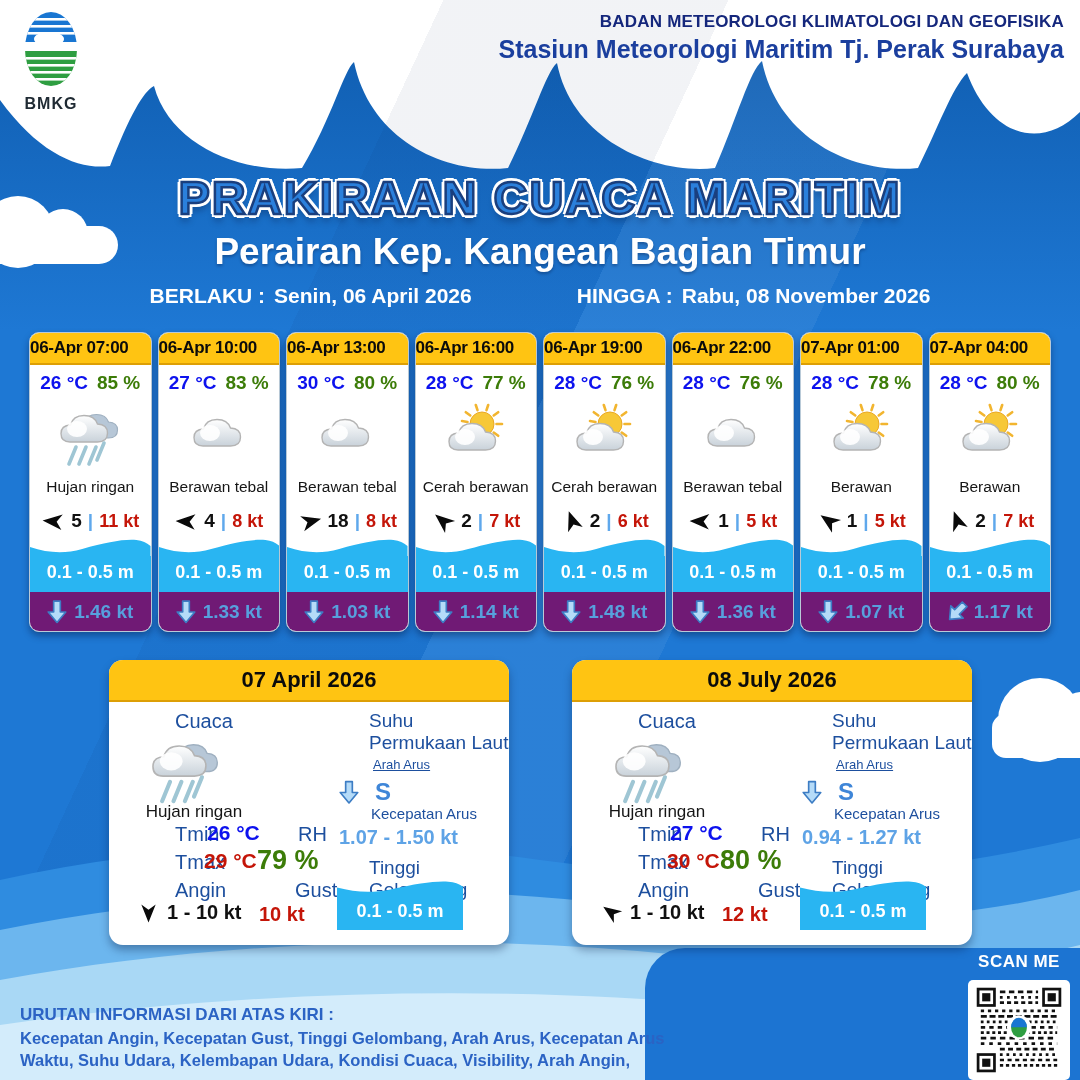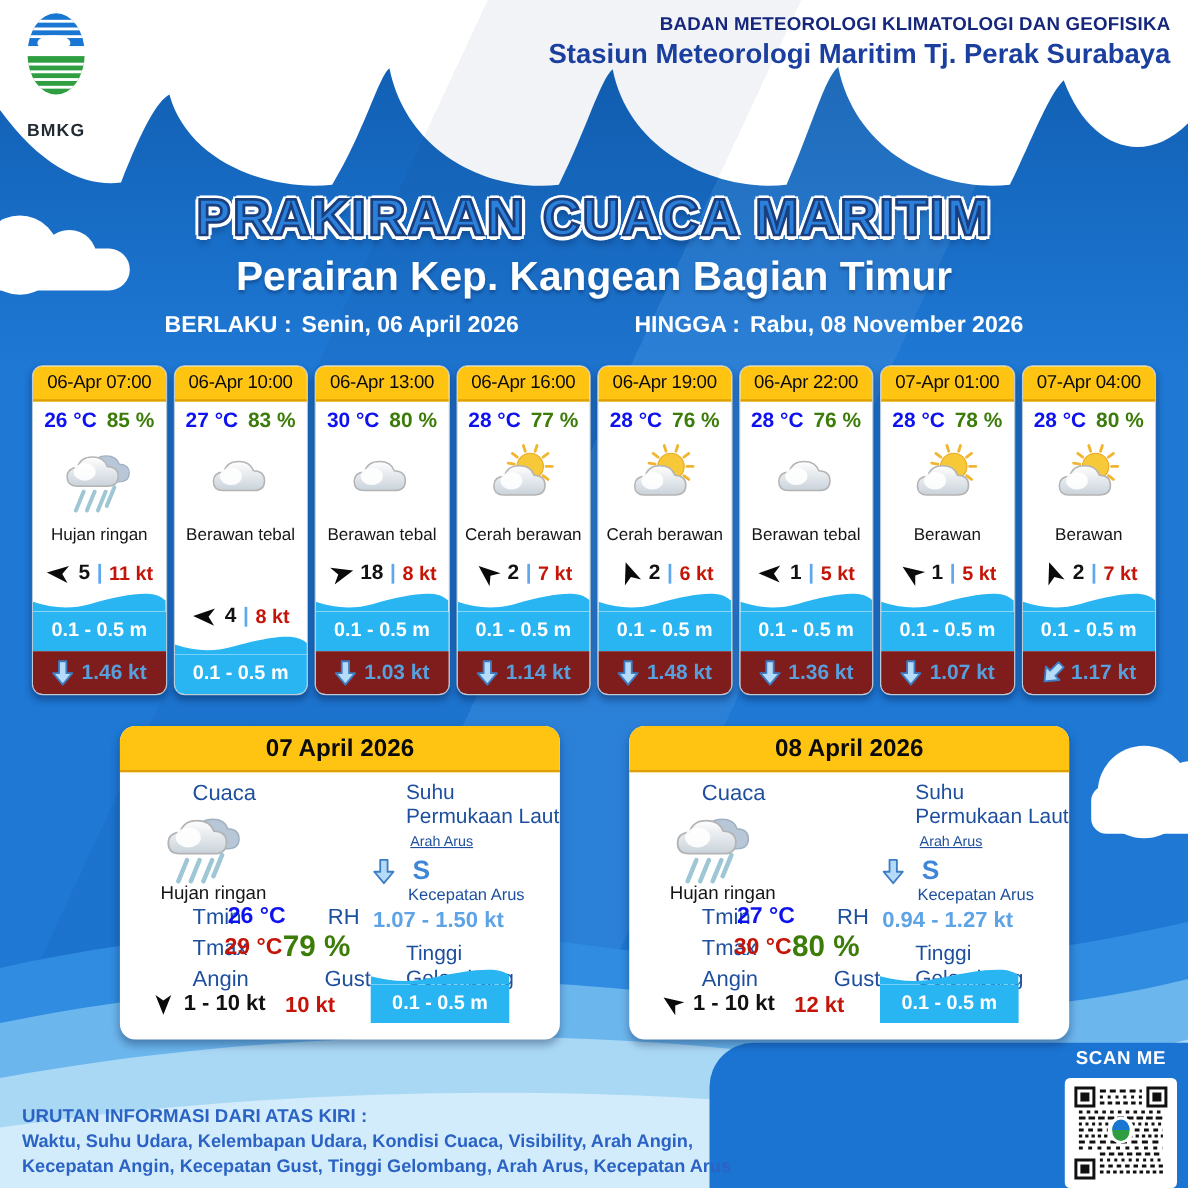--- a/index.html
+++ b/index.html
@@ -17,54 +17,54 @@
   .cloud-left::before{width:72px;height:72px;left:22px;top:-30px;}
   .cloud-left::after{width:50px;height:50px;left:78px;top:-17px;}
   .cloud-right{left:992px;top:714px;width:120px;height:44px;border-radius:14px 0 0 14px;}
   .cloud-right::before{width:84px;height:84px;left:6px;top:-36px;}
   .cloud-right::after{width:56px;height:56px;left:62px;top:-22px;}
   
   .bottom-waves{position:absolute;left:0;top:820px;z-index:1;display:block;}
   .qr-panel{position:absolute;left:645px;top:948px;width:445px;height:150px;background:#1c74d2;border-radius:40px 0 0 0;z-index:2;}
   
   .logo{position:absolute;left:22px;top:10px;z-index:5;text-align:center;}
-  .logo-label{font-size:16px;font-weight:bold;color:#1f2a33;letter-spacing:1px;margin-top:16px;}
+  .logo-label{font-size:16px;font-weight:bold;color:#1f2a33;letter-spacing:1px;margin-top:1px;}
   .agency{position:absolute;right:16px;top:12px;z-index:5;text-align:right;}
   .agency-line1{font-size:17px;font-weight:bold;color:#15277c;letter-spacing:.2px;}
   .agency-line2{font-size:25px;font-weight:bold;color:#1b3f9e;margin-top:3px;}
   
   .title{position:absolute;left:0;top:170px;width:100%;text-align:center;z-index:5;
     font-size:47px;font-weight:bold;letter-spacing:2px;color:#2b80dc;-webkit-text-stroke:2.5px #1a3f7e;
     text-shadow:-4px 0 0 #fff,4px 0 0 #fff,0 -4px 0 #fff,0 4px 0 #fff,-3px -3px 0 #fff,3px -3px 0 #fff,-3px 3px 0 #fff,3px 3px 0 #fff,0 7px 7px rgba(0,10,40,.35);}
   .subtitle{position:absolute;left:0;top:231px;width:100%;text-align:center;z-index:5;
     font-size:37px;font-weight:bold;color:#fff;text-shadow:0 2px 3px rgba(0,10,40,.3);}
   .valid-row{position:absolute;left:0;top:284px;width:100%;display:flex;justify-content:center;gap:105px;z-index:5;
     font-size:21px;font-weight:bold;color:#fff;}
   .valid-item{display:flex;gap:9px;}
   
   .hourly-row{position:absolute;left:29px;right:29px;top:332px;height:300px;display:flex;gap:6px;z-index:5;}
   .hcard{flex:1;display:flex;flex-direction:column;background:#fff;border-radius:10px;
     box-shadow:0 4px 7px rgba(0,20,60,.4);border:1px solid #b9cad8;overflow:hidden;}
   .hc-header{height:30px;line-height:30px;background:#ffc412;border-bottom:2px solid #dd9f05;
-    font-size:17px;font-weight:normal;color:#0b0b0b;text-align:center;letter-spacing:-.3px;}
+    font-size:17px;font-weight:bold;color:#0b0b0b;text-align:left;letter-spacing:-.3px;}
   .hc-temp{display:flex;justify-content:center;gap:9px;margin-top:7px;font-size:19px;font-weight:bold;}
   .t-val{color:#0d12ee;}
   .h-val{color:#3c7c08;}
   .hc-icon{height:76px;display:flex;align-items:center;justify-content:center;margin-top:2px;}
   .hc-cond{flex:1;text-align:center;font-size:15.5px;color:#161616;padding-top:6px;}
   .hc-wind{height:34px;display:flex;align-items:center;justify-content:center;gap:5px;}
   .dart{display:inline-flex;}
   .dart svg{display:block;}
   .vis{font-size:19px;font-weight:bold;color:#111;}
   .pipe{font-size:19px;font-weight:bold;color:#5fa8ec;margin:0 1px;}
   .wspd{font-size:18px;font-weight:bold;color:#c41508;white-space:nowrap;}
   .hc-wave .wavecrest{display:block;width:100%;height:18px;}
   .waveband{height:36px;line-height:33px;background:#29b5f2;text-align:center;
     font-size:18px;font-weight:bold;color:#fff;}
-  .hc-cur{height:39px;display:flex;align-items:center;justify-content:center;gap:7px;background:#7f1d1d;}
+  .hc-cur{height:39px;display:flex;align-items:center;justify-content:center;gap:7px;background:#701a75;}
   .curarrow{display:inline-flex;}
   .curval{font-size:19px;font-weight:bold;color:#57a0dd;}
   
   .daily-row{position:absolute;left:0;top:660px;width:100%;height:285px;z-index:5;}
   .dcard{position:absolute;top:0;width:400px;height:285px;background:#fff;border-radius:14px;
     box-shadow:0 5px 8px rgba(0,20,60,.35);overflow:hidden;}
   .dcard:nth-child(1){left:109px;}
   .dcard:nth-child(2){left:572px;}
   .dc-header{height:40px;line-height:40px;background:#ffc412;border-bottom:2px solid #dd9f05;
     text-align:center;font-size:22px;font-weight:bold;color:#0b0b0b;}
@@ -274,20 +274,28 @@
       <span class="vis">4</span>
       <span class="pipe">|</span>
       <span class="wspd">8 kt</span>
     </div>
     <div class="hc-wave">
       <svg class="wavecrest" viewBox="0 0 120 18" preserveAspectRatio="none">
             <use href="#crestpath" fill="#29b5f2"></use>
           </svg>
       <div class="waveband">0.1 - 0.5 m</div>
     </div>
+    <div class="hc-cur">
+      <span class="curarrow" style="transform: rotate(0deg);">
+            <svg width="20" height="26" viewBox="0 0 24 30">
+              <use href="#ic-downarrow"></use>
+            </svg>
+          </span>
+      <span class="curval">1.33 kt</span>
+    </div>
   </div>
 
   <div class="hcard">
     <div class="hc-header">06-Apr 13:00</div>
     <div class="hc-temp">
       <span class="t-val">30 °C</span>
       <span class="h-val">80 %</span>
     </div>
     <div class="hc-icon">
           <svg width="72" height="72" viewBox="0 0 72 72">
@@ -553,21 +561,21 @@
       <div class="dc-wavebox">
         <svg class="wavecrest" viewBox="0 0 120 18" preserveAspectRatio="none">
               <use href="#crestpath" fill="#29b5f2"></use>
             </svg>
         <div class="dc-waveband">0.1 - 0.5 m</div>
       </div>
     </div>
   </div>
 
   <div class="dcard">
-    <div class="dc-header">08 April 2026</div>
+    <div class="dc-header">08 July 2026</div>
     <div class="dc-body">
       <span class="dlbl dc-cuaca">Cuaca</span>
       <span class="dc-icon"><svg width="82" height="82" viewBox="0 0 72 72">
               <use href="#ic-rain"></use>
             </svg></span>
       <div class="dc-cond">Hujan ringan</div>
       <span class="dlbl dc-tmin-l">Tmin</span>
       <span class="dc-tmin-v">27 °C</span>
       <span class="dlbl dc-tmax-l">Tmax</span>
       <span class="dc-tmax-v">30 °C</span>
@@ -602,22 +610,22 @@
               <use href="#crestpath" fill="#29b5f2"></use>
             </svg>
         <div class="dc-waveband">0.1 - 0.5 m</div>
       </div>
     </div>
   </div>
 </div>
 
   <div class="legend">
     <div class="legend-heading">URUTAN INFORMASI DARI ATAS KIRI :</div>
+    <div class="legend-line">Kecepatan Angin, Kecepatan Gust, Tinggi Gelombang, Arah Arus, Kecepatan Arus</div>
     <div class="legend-line">Waktu, Suhu Udara, Kelembapan Udara, Kondisi Cuaca, Visibility, Arah Angin,</div>
-    <div class="legend-line">Kecepatan Angin, Kecepatan Gust, Tinggi Gelombang, Arah Arus, Kecepatan Arus</div>
   </div>
 
   <div class="scanme">SCAN ME</div>
   <div class="qr-box">
     <svg width="90" height="90" viewBox="0 0 33 33">
       <g fill="#111">
         <rect x="1" y="1" width="7" height="7"></rect>
           <rect x="25" y="1" width="7" height="7"></rect>
           <rect x="1" y="25" width="7" height="7"></rect>
       </g>

